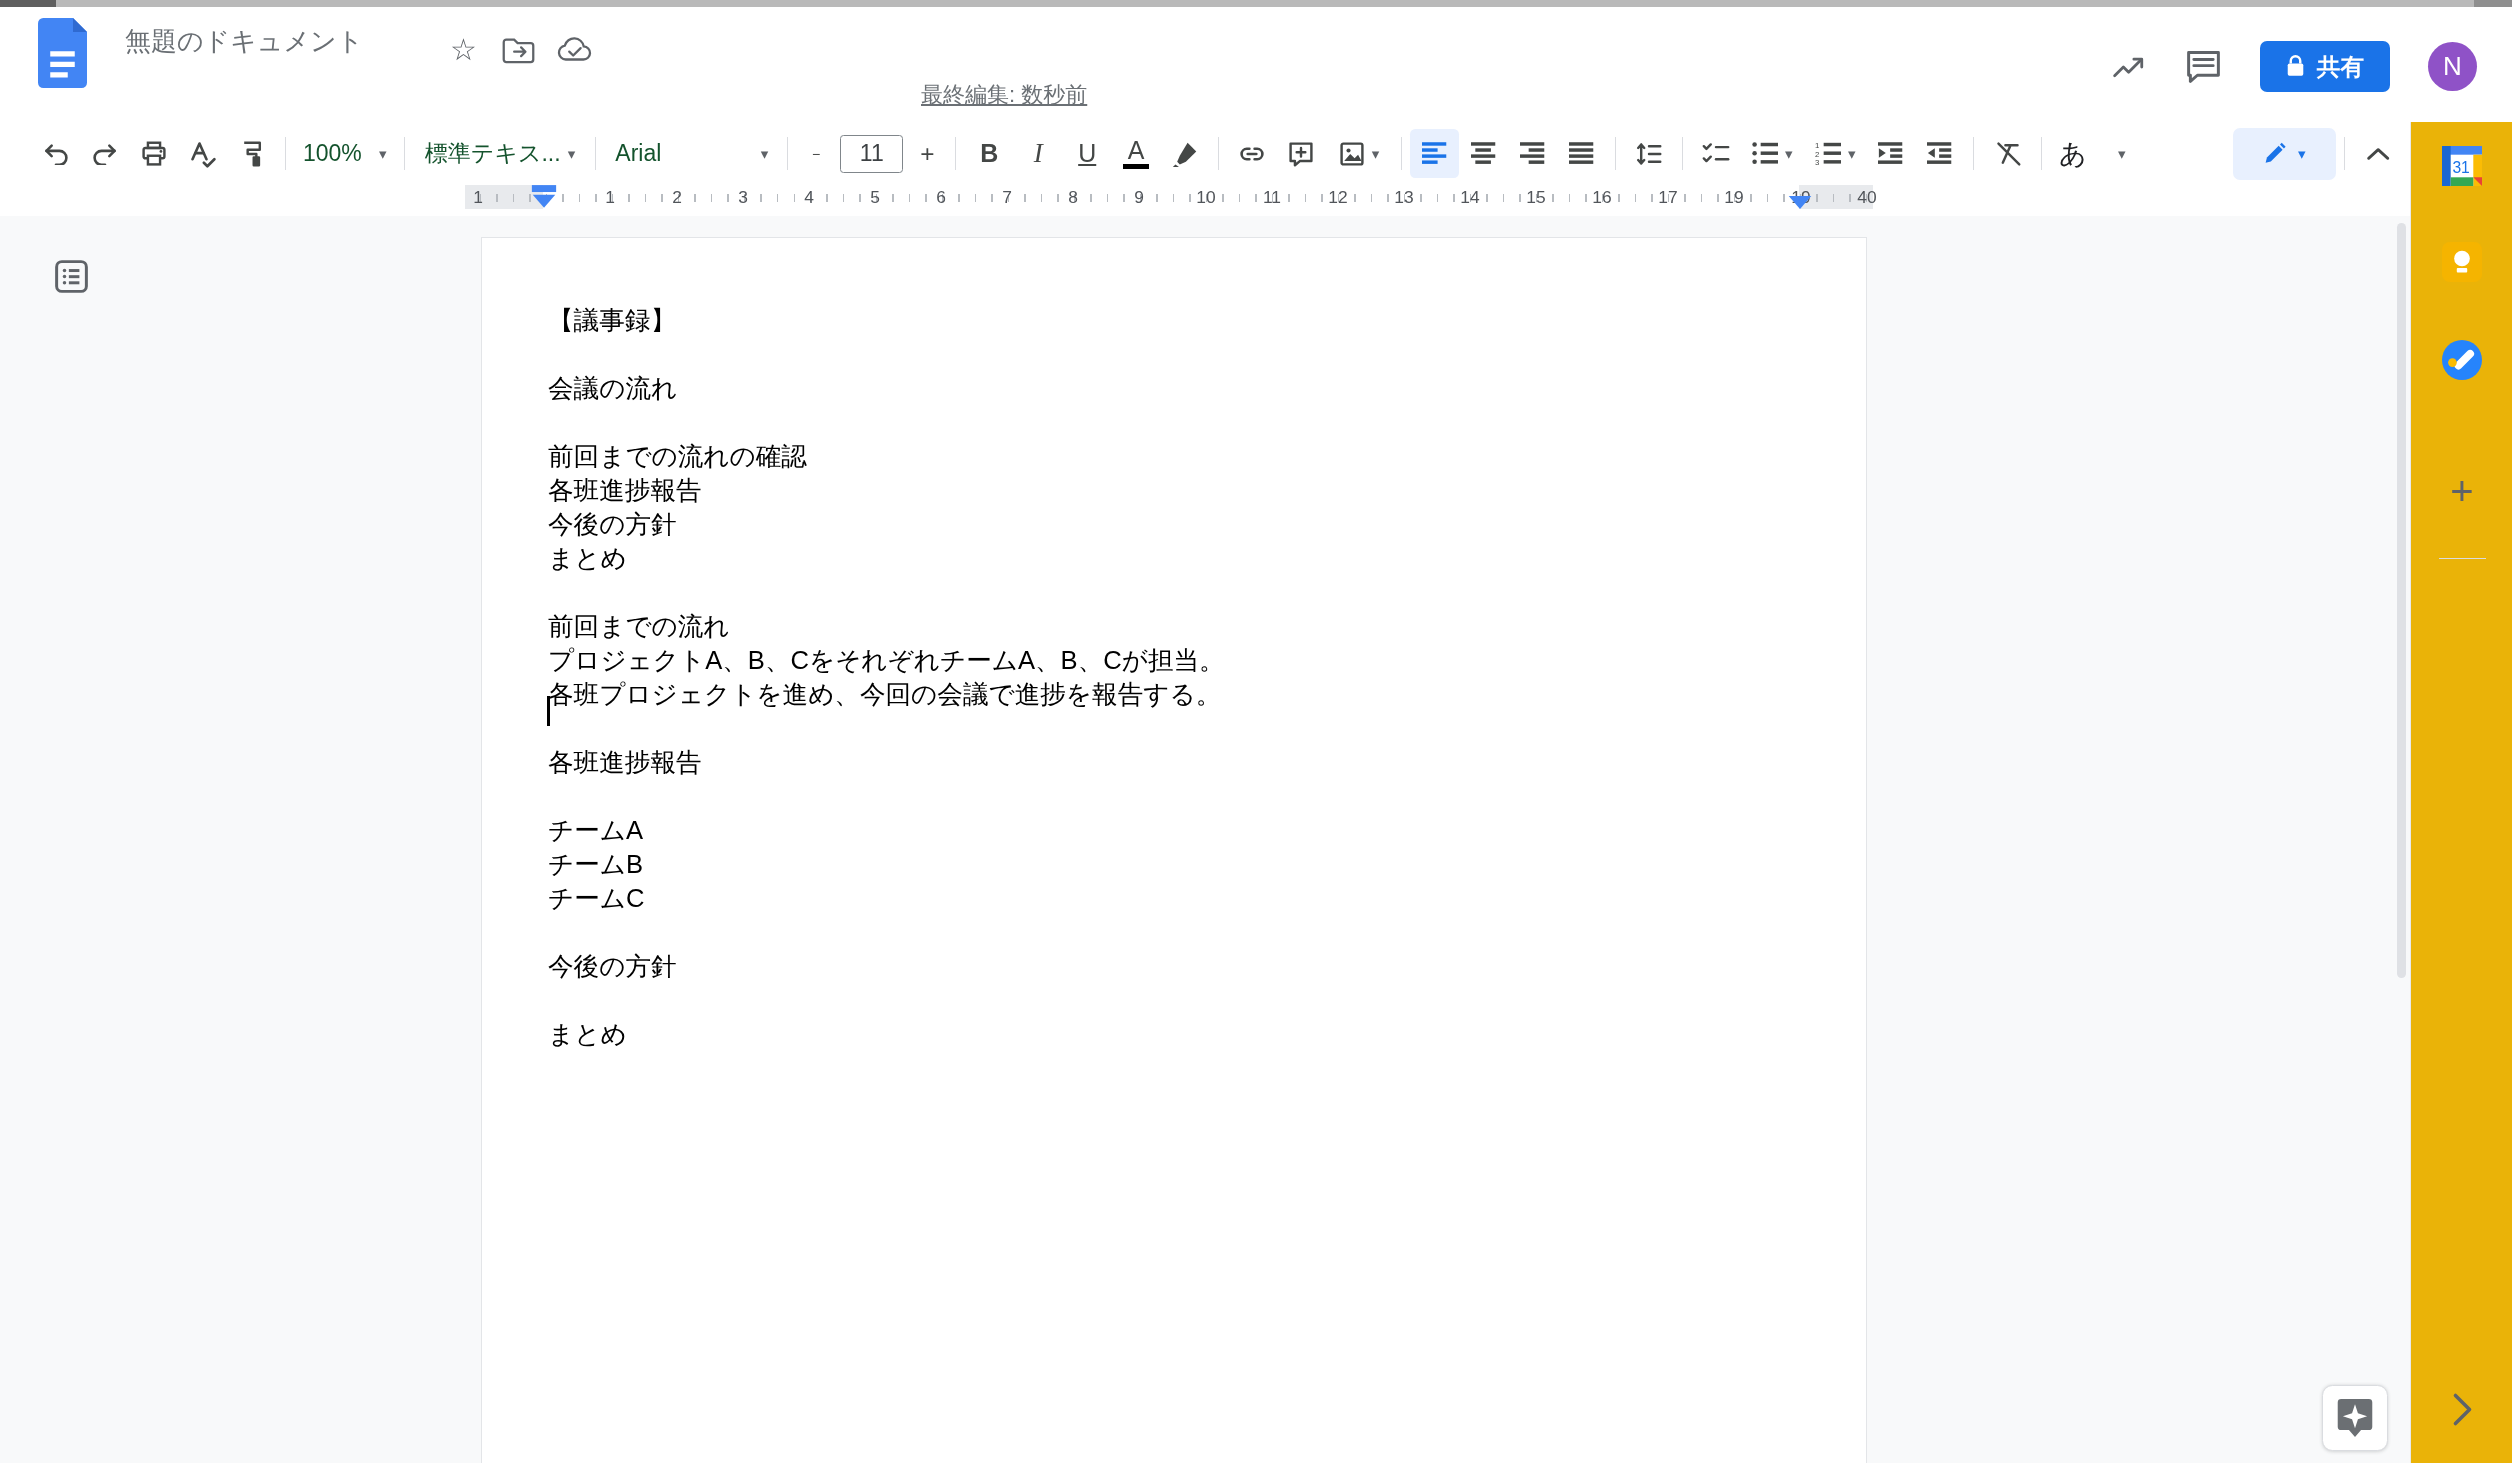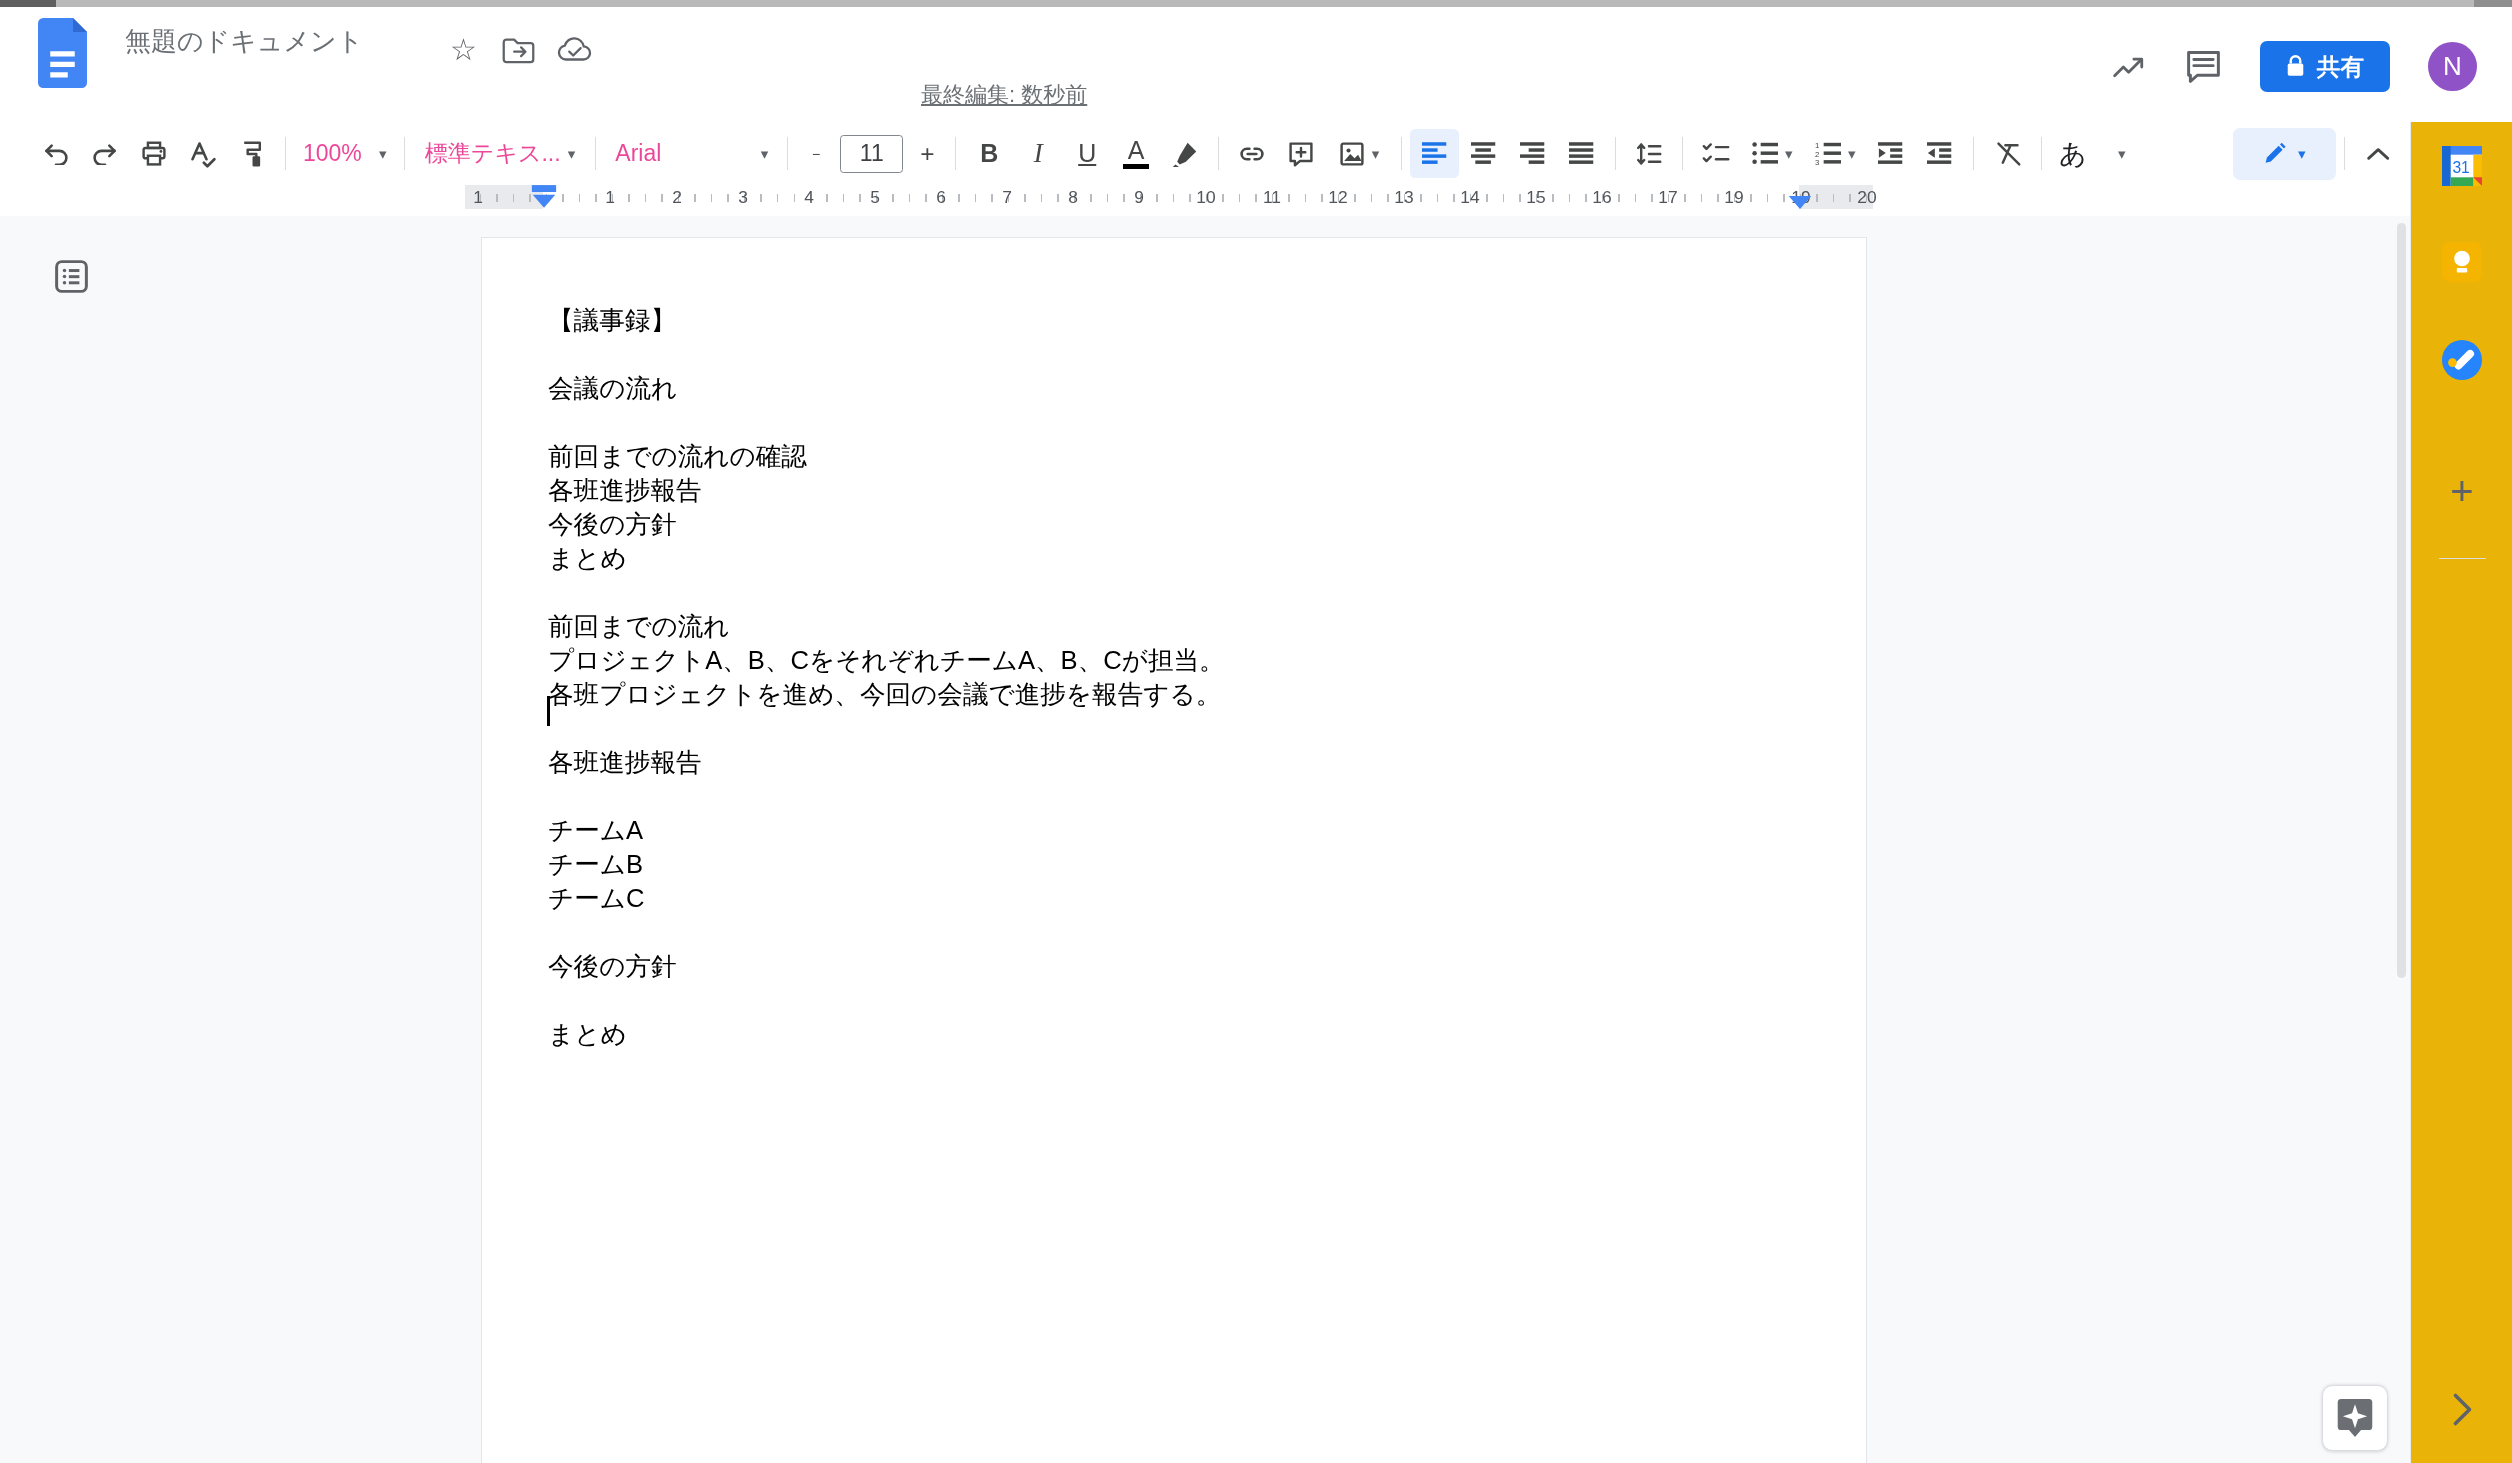--- a/index.html
+++ b/index.html
@@ -28,21 +28,21 @@
   .hicon { color:#5f6368; display:flex; align-items:center; }
   #share-btn { display:flex; align-items:center; gap:12.2px; background:#1a73e8; color:#fff;
     border:none; border-radius:7px; height:51px; padding:0 26px; font-size:23.6px; font-weight:bold; font-family:inherit;}
   #avatar { width:49px; height:49px; border-radius:50%; background:#8f52c7; color:#fff;
     display:flex; align-items:center; justify-content:center; font-size:26px; }
 
   
   #toolbar { left:0; top:122px; width:2410px; height:63px; background:#fff; display:flex; align-items:center; padding-left:31px; }
   .tbtn { height:49px; min-width:49px; display:flex; align-items:center; justify-content:center; border-radius:5.2px; color:#444746; }
   .tdiv { width:0.9px; height:33px; background:#dadce0; margin:0 8.7px; }
-  .ddtext { font-size:23px; color:#ec4899; }
+  .ddtext { font-size:23px; color:#14532d; }
   .ddarrow { font-size:15px; color:#5f6368; margin-left:7px; }
   #zoom-btn { width:101px; justify-content:space-between; padding:0 8.7px; }
   #styles-btn { width:173px; justify-content:center; padding:0 10.5px; }
   #font-btn { width:174px; justify-content:space-between; padding:0 10.5px; }
   #font-size-box { width:63px; height:38px; border:1.3px solid #80868b; border-radius:3.5px;
     display:flex; align-items:center; justify-content:center; font-size:23px; color:#3c4043; margin:0 5.2px;}
   .fmt { font-size:25px; color:#444746; }
   #bold-btn .fmt { font-weight:bold; }
   #italic-btn .fmt { font-style:italic; font-family:"Liberation Serif", serif; font-size:27px; }
   #underline-btn .fmt { text-decoration:underline; }
@@ -392,21 +392,21 @@
         <span class="rnum" style="left: 728px;">10</span>
         <span class="rnum" style="left: 794px;">11</span>
         <span class="rnum" style="left: 860px;">12</span>
         <span class="rnum" style="left: 926px;">13</span>
         <span class="rnum" style="left: 992px;">14</span>
         <span class="rnum" style="left: 1058px;">15</span>
         <span class="rnum" style="left: 1124px;">16</span>
         <span class="rnum" style="left: 1190px;">17</span>
         <span class="rnum" style="left: 1256px;">19</span>
         <span class="rnum" style="left: 1323px;">19</span>
-        <span class="rnum" style="left: 1389px;">20</span>
+        <span class="rnum" style="left: 1389px;">40</span>
       </div>
     <svg class="marker" style="left:66px;top:0" width="26" height="23.6" viewBox="0 0 30 27">
       <rect x="1" y="0" width="28" height="8" fill="#4285f4"></rect>
       <path d="M2 11h26L15 26z" fill="#4285f4"></path>
     </svg>
     <svg class="marker" style="left:1322px;top:10" width="26" height="15" viewBox="0 0 30 17">
       <path d="M2 1h26L15 16z" fill="#4285f4"></path>
     </svg>
   </div>
 

